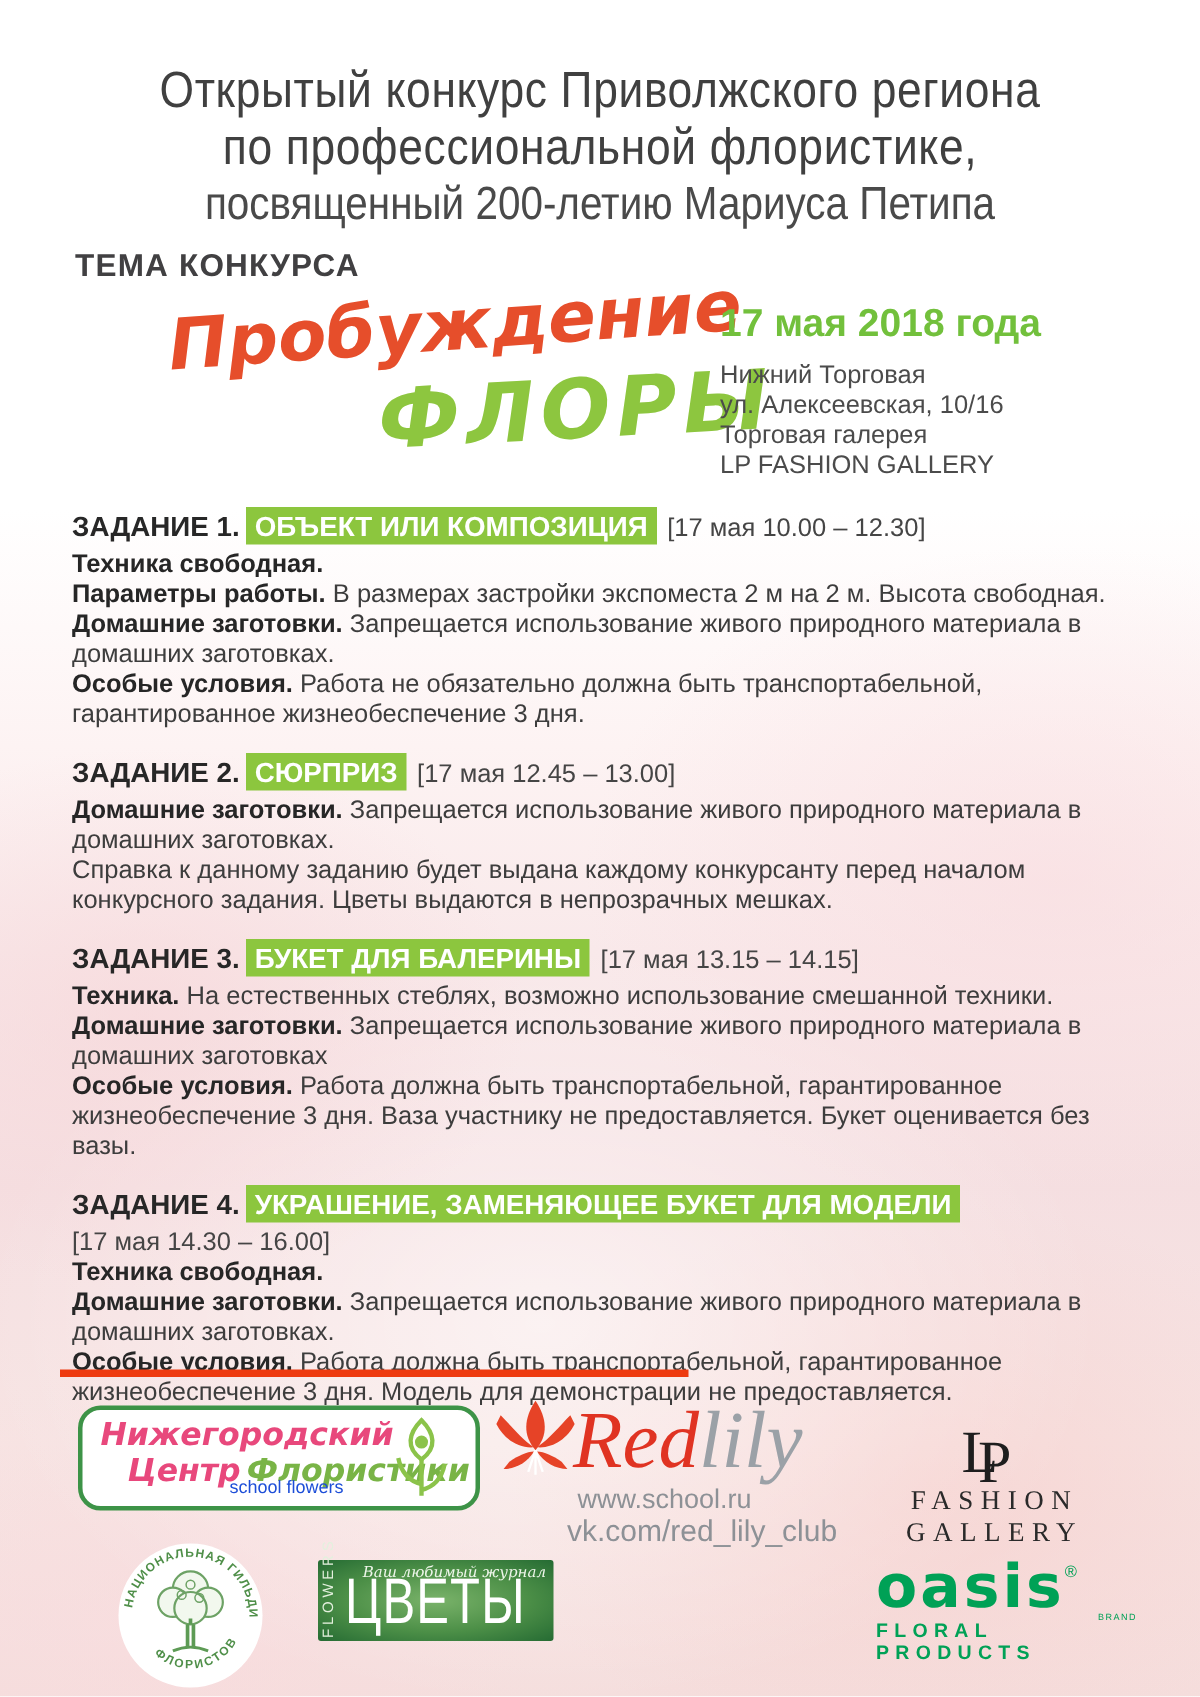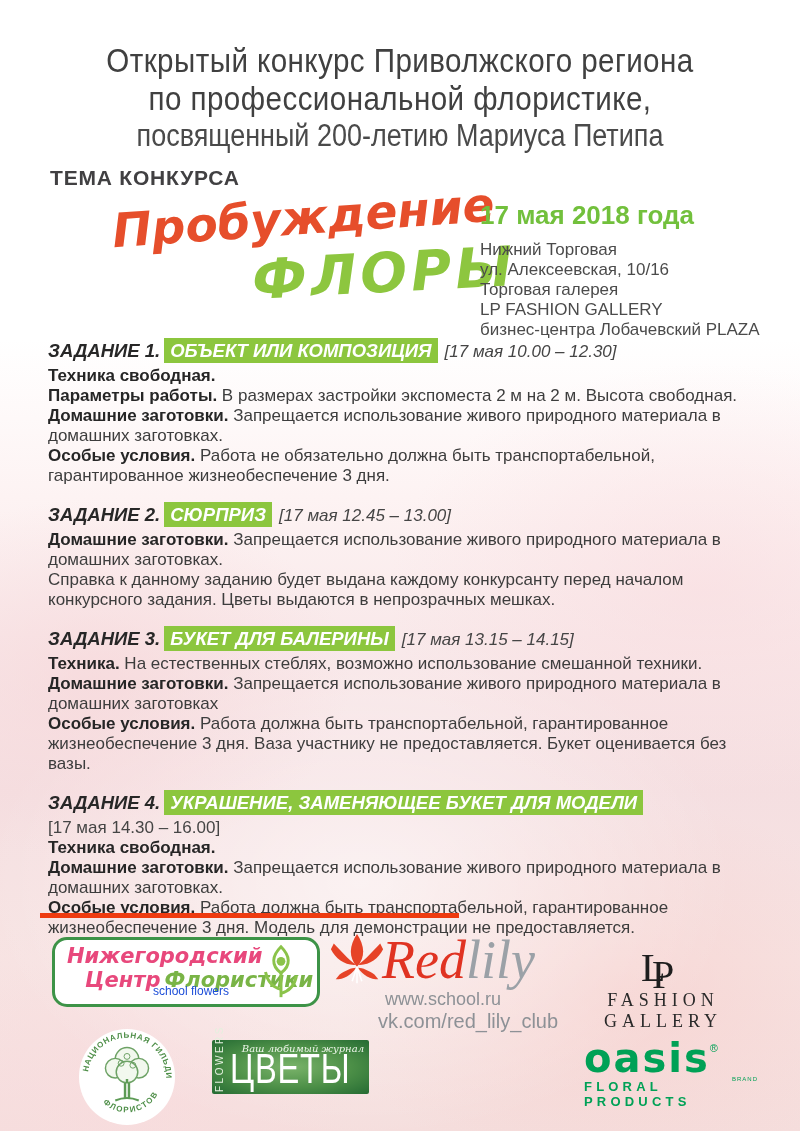--- a/index.html
+++ b/index.html
@@ -25,21 +25,21 @@
            font-weight:bold;font-size:47px;color:#e64e2b;transform:rotate(-4deg);}
   .script2{position:absolute;left:252px;top:241px;font-family:"DejaVu Sans",sans-serif;font-style:italic;
            font-weight:bold;font-size:55px;color:#8dc63f;transform:rotate(-3deg);letter-spacing:4px;}
   
   .event{position:absolute;left:480px;top:200px;}
   .event .date{font-size:26px;font-weight:bold;color:#72c03c;margin:0 0 9px 0;}
   .event .line{font-size:17px;line-height:20px;color:#4b4b4b;margin:0;}
   
   .tasks{position:absolute;left:48px;top:338px;width:716px;font-size:17px;line-height:20px;color:#3d3d3d;}
   .task{margin:0 0 16px 0;}
-  .task-head{line-height:25px;margin-bottom:2px;white-space:nowrap;font-style:italic;}
+  .task-head{line-height:25px;margin-bottom:2px;white-space:nowrap;}
   .task-label{font-size:18.5px;font-weight:bold;color:#272727;margin-right:4px;}
   .task-badge{background:#8cc63e;color:#ffffff;font-weight:bold;font-size:18.5px;padding:2px 6px 2px 6px;}
   .task-time{font-size:17px;color:#454545;margin-left:7px;font-weight:400;}
   .task p{margin:0;}
   .time-line{color:#454545;}
   .lead{font-weight:bold;color:#262626;}
   
   .redline{position:absolute;left:40px;top:913px;width:419px;height:5px;background:#ee3b10;}
   
   .ncf{position:absolute;left:52px;top:937px;width:262px;height:64px;background:#ffffff;
@@ -97,21 +97,20 @@
   <div class="theme-label">ТЕМА КОНКУРСА</div>
   <div class="script1">Пробуждение</div>
   <div class="script2">ФЛОРЫ</div>
 
   <div class="event">
     <p class="date">17 мая 2018 года</p>
     <p class="line">Нижний Торговая</p>
     <p class="line">ул. Алексеевская, 10/16</p>
     <p class="line">Торговая галерея</p>
     <p class="line">LP FASHION GALLERY</p>
-    <p class="line">бизнес-центра Лобачевский PLAZA</p>
   </div>
 
   <div class="tasks">
 
     <div class="task">
       <div class="task-head">
         <span class="task-label">ЗАДАНИЕ 1.</span><span class="task-badge">ОБЪЕКТ ИЛИ КОМПОЗИЦИЯ</span><span class="task-time">[17 мая 10.00 – 12.30]</span>
       </div>
       <p><span class="lead">Техника свободная.</span><span></span></p>
       <p><span class="lead">Параметры работы.</span><span> В размерах застройки экспоместа 2 м на 2 м. Высота свободная.</span></p>

